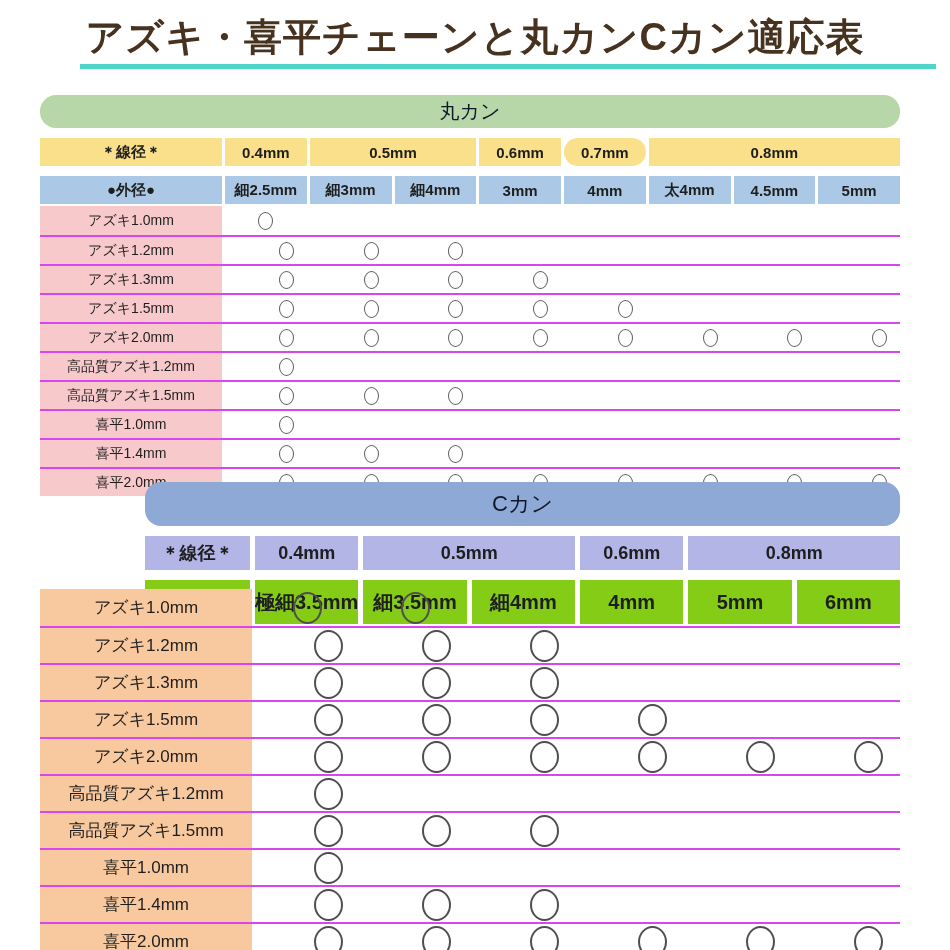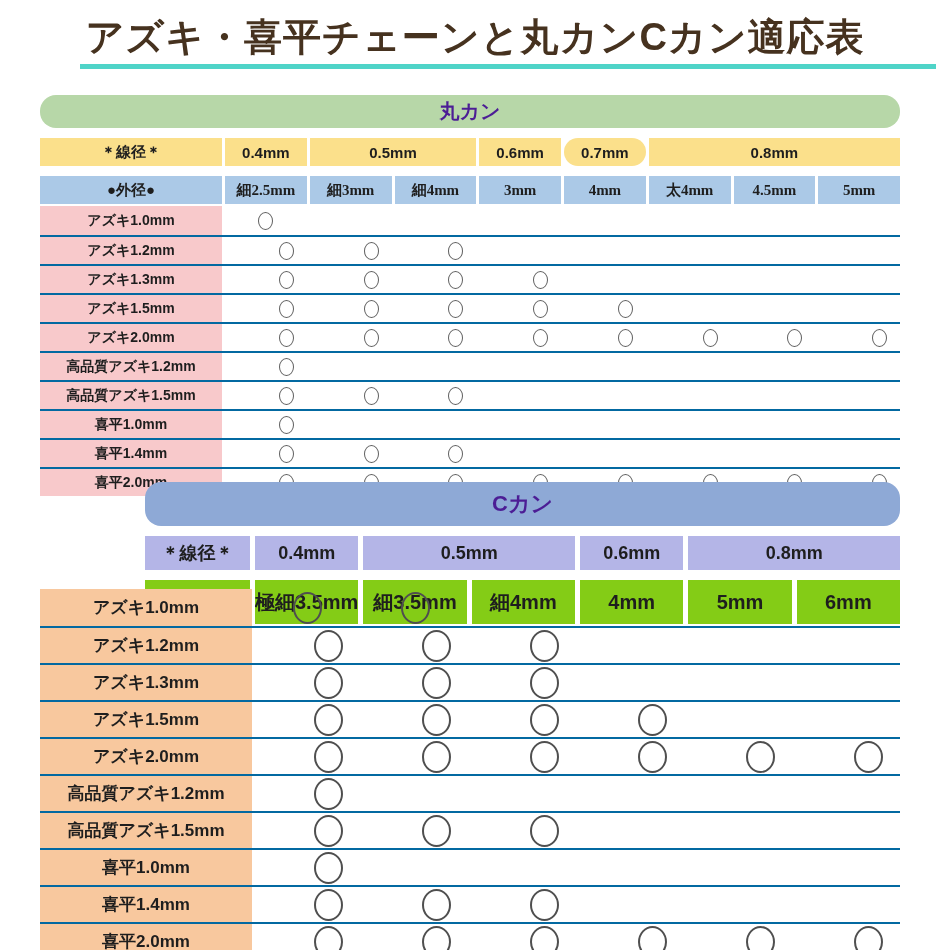--- a/index.html
+++ b/index.html
@@ -18,41 +18,41 @@
     color:#46321f; letter-spacing:1px; white-space:nowrap;
   }
   .title-underline {
     position:absolute; top:64px; left:80px; width:856px; height:5px;
     background:#4fd4c8;
   }
 
   
   .band {
     display:flex; align-items:center; justify-content:center;
-    font-weight:700; color:#4c1d95;border-radius:16px;
+    font-weight:400; color:#0f172a;border-radius:16px;
   }
   .hrow { display:grid; column-gap:3px; margin-top:10px; }
   .hcell {
     display:flex; align-items:center; justify-content:center;
     font-weight:800; white-space:nowrap; overflow:hidden;
   }
   .brow { display:grid; column-gap:3px; box-sizing:border-box; }
-  .brow + .brow { border-top:2px solid #0369a1;gap:44px; }
+  .brow + .brow { border-top:2px solid #d946ef;gap:44px; }
   .blabel {
     display:flex; align-items:center; justify-content:center;
-    font-weight:700; white-space:nowrap;
+    font-weight:400; white-space:nowrap;
   }
   .bcell { display:flex; align-items:center; justify-content:center; }
 
   
   .maru { position:absolute; left:40px; top:95px; width:860px; }
   .maru .band { height:33px; background:#b7d7a8; font-size:20px; }
   .maru .hrow { grid-template-columns:182px repeat(8,1fr); }
   .maru .wire .hcell { background:#fbe08b; height:28px; font-size:15px; }
-  .maru .od   .hcell { background:#abc9e7; height:28px; font-size:15px;font-family:Liberation Serif, serif; }
+  .maru .od   .hcell { background:#abc9e7; height:28px; font-size:15px; }
   .maru .body { margin-top:2px; }
   .maru .brow { grid-template-columns:182px repeat(8,1fr); height:29px; }
   .maru .blabel { background:#f8c9cb; font-size:14px; }
   .circle-s {
     width:13px; height:16px; border:1.5px solid #5f5f5f;
     border-radius:50%; background:transparent;
   }
 
   
   .chead { position:absolute; left:145px; top:482px; width:755px; }

